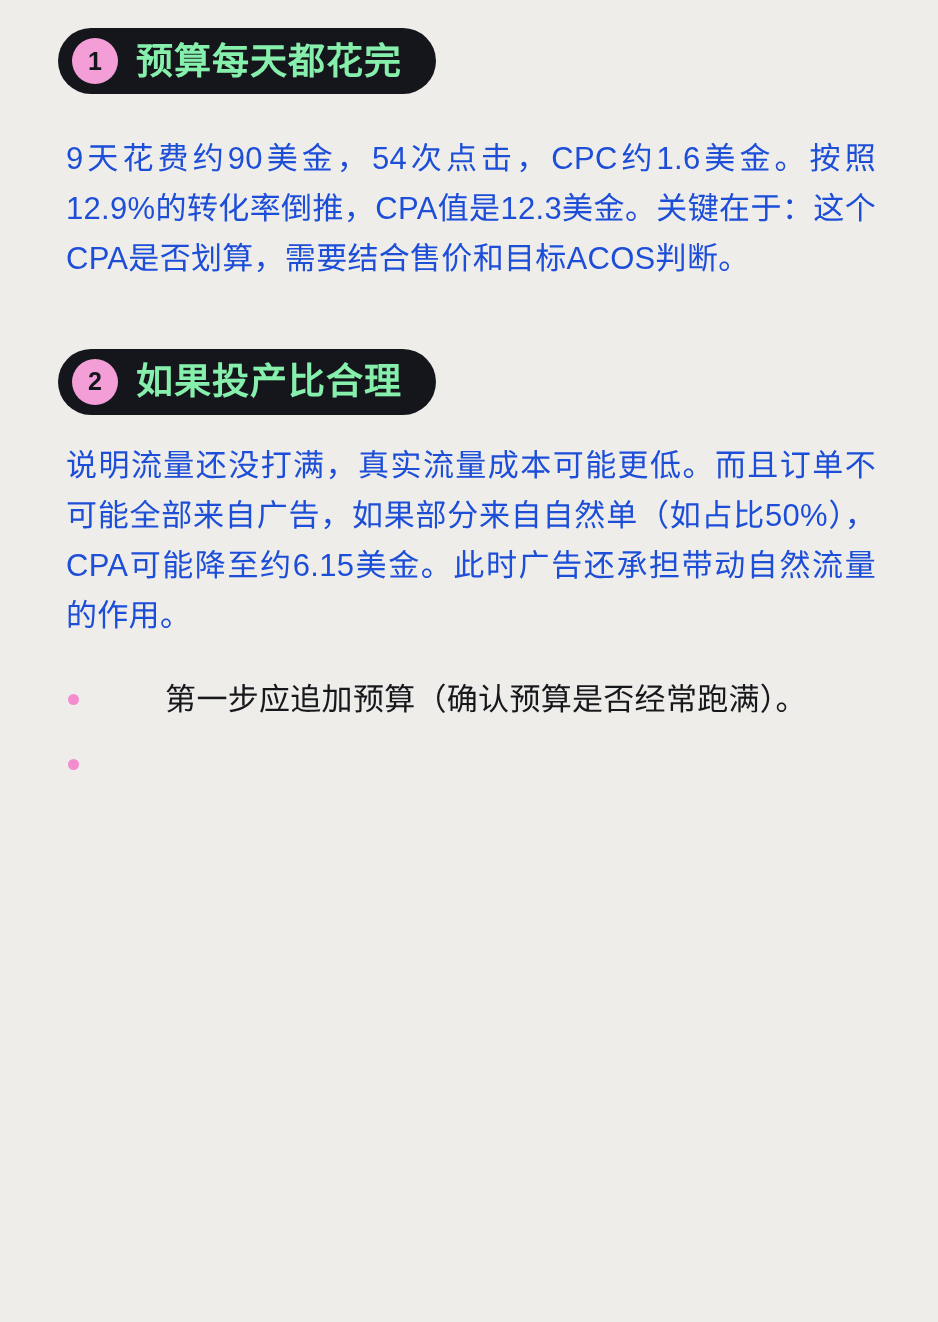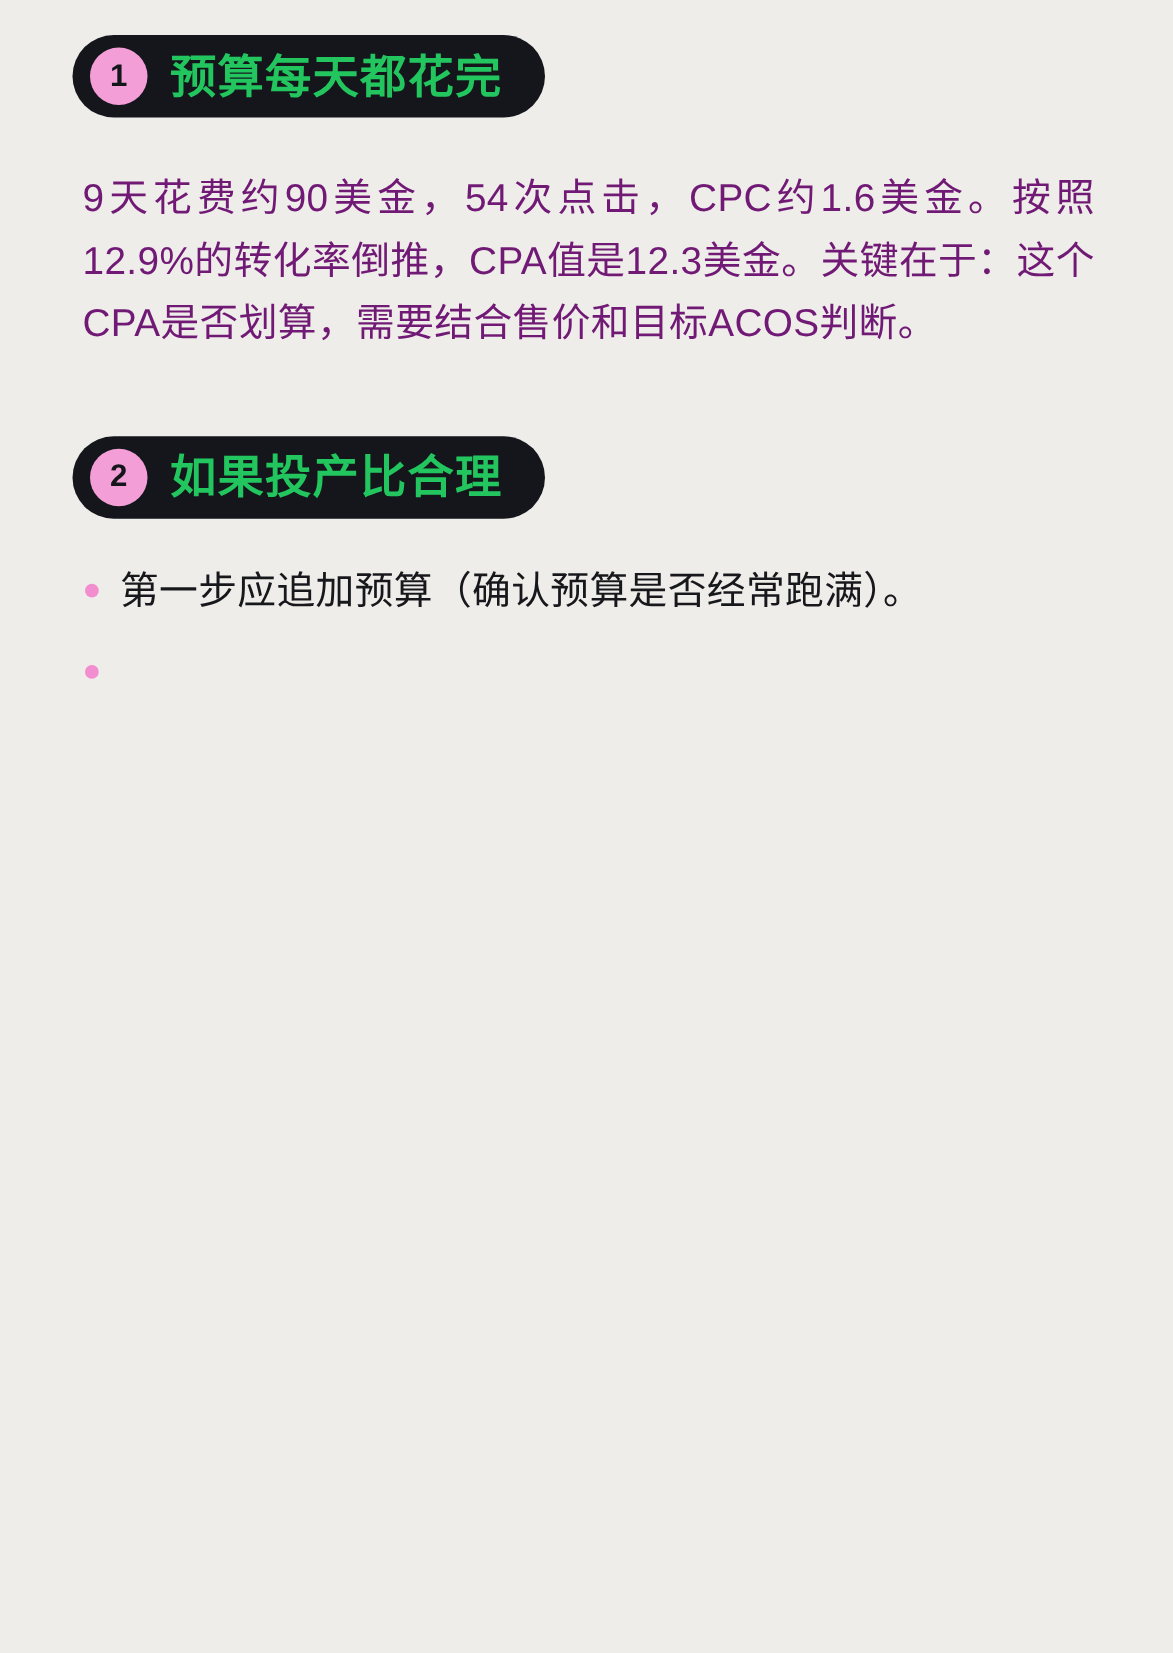--- a/index.html
+++ b/index.html
@@ -40,47 +40,48 @@
     color: #14161c;
     font-size: 25px;
     font-weight: bold;
     display: flex;
     align-items: center;
     justify-content: center;
     margin-right: 18px;
     letter-spacing: 0;
   }
   .section-title {
-    color: #22c55e;
+    color: #86efac;
     font-size: 37px;
     font-weight: bold;
     letter-spacing: 1px;
     line-height: 1;
     white-space: nowrap;
     text-align: center;
   }
 
   
   .para {
     font-size: 31px;
     line-height: 1.62;
     letter-spacing: 0.3px;
     margin: 26px 4px 0 8px;
     text-align: justify;
-    color: #701a75;
+    color: #1d4ed8;
   }
   .block-1 .para { margin-top: 40px; }
 
   .gap-1 { height: 64px; }
 
   
   .bullets {
     list-style: none;
     margin: 34px 0 16px 0;
     padding: 0 4px 0 8px;
+    text-align: center;
   }
   .bullets li {
     position: relative;
     font-size: 31px;
     line-height: 1.58;
     letter-spacing: 0.3px;
     padding-left: 30px;
     margin-bottom: 16px;
     color: #17181c;
   }
@@ -107,20 +108,21 @@
     <p class="para">9天花费约90美金，54次点击，CPC约1.6美金。按照12.9%的转化率倒推，CPA值是12.3美金。关键在于：这个CPA是否划算，需要结合售价和目标ACOS判断。</p>
   </div>
 
   <div class="gap-1"></div>
 
   <div class="block block-2">
     <div class="section-header">
       <div class="badge">2</div>
       <div class="section-title">如果投产比合理</div>
     </div>
+    <p class="para">说明流量还没打满，真实流量成本可能更低。而且订单不可能全部来自广告，如果部分来自自然单（如占比50%），CPA可能降至约6.15美金。此时广告还承担带动自然流量的作用。</p>
 
     <ul class="bullets">
       <li>
         <span class="dot"></span>
         <span>第一步应追加预算（确认预算是否经常跑满）。</span>
       </li>
       <li>
         <span class="dot"></span>
       </li>
     </ul>

